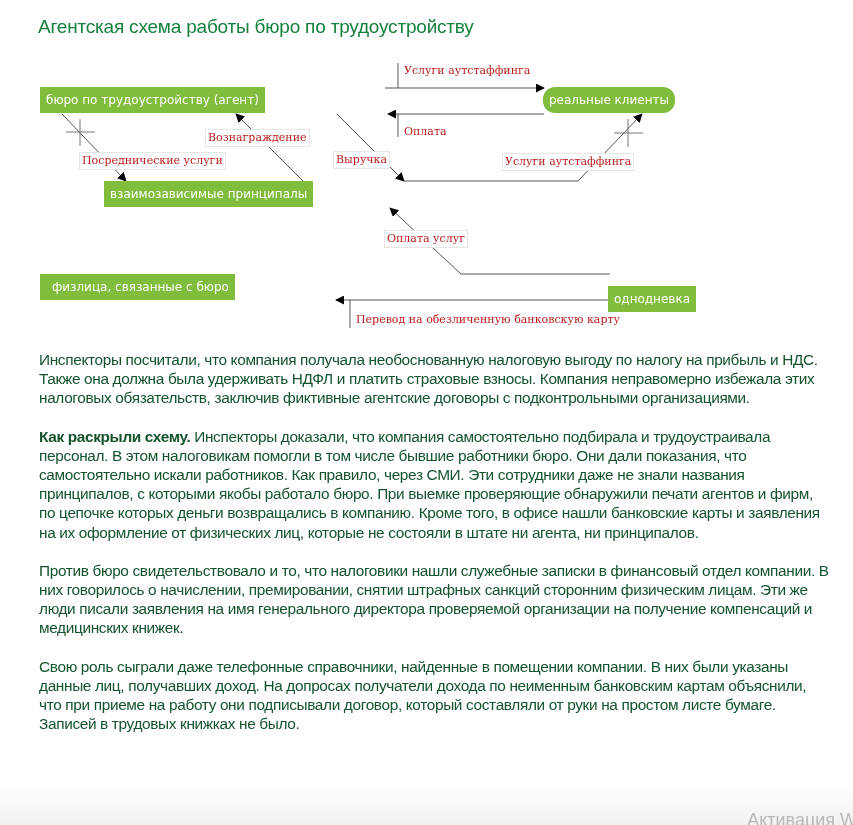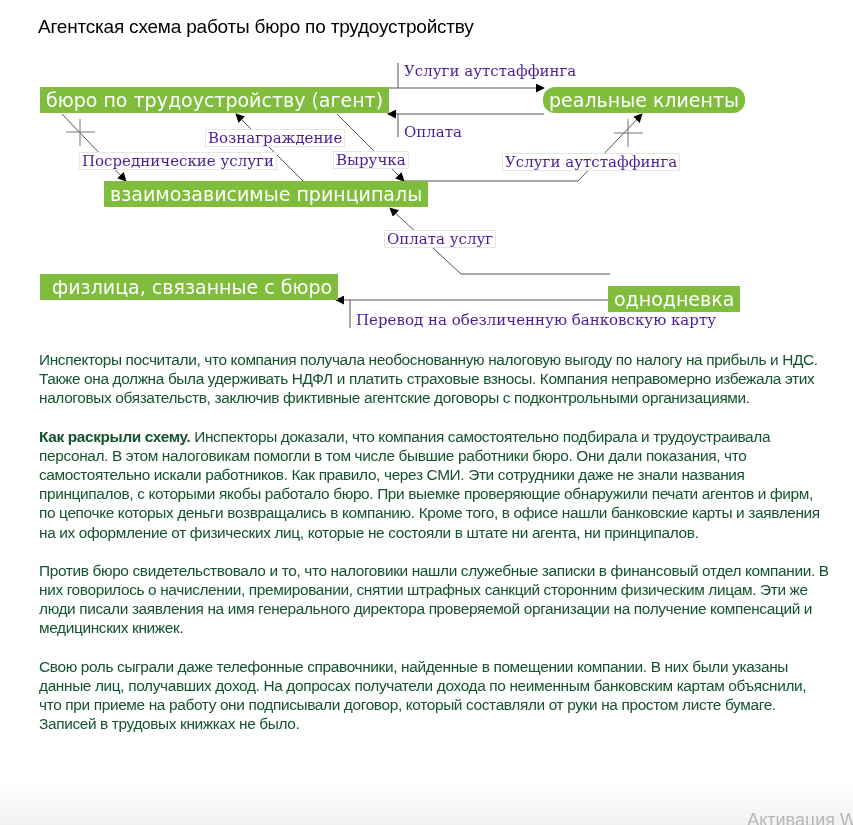--- a/index.html
+++ b/index.html
@@ -1,20 +1,20 @@
 <!DOCTYPE html>
 <html><head>
 <meta charset="utf-8">
 <style>
   html, body { margin:0; padding:0; background:#ffffff; }
   body { width:853px; height:825px; overflow:hidden; position:relative; font-family:"Liberation Sans", sans-serif; color:#1a1a1a; }
-  .title { position:absolute; left:38px; top:16px; font-size:19px; color:#000000; font-family:"Liberation Sans", sans-serif; letter-spacing:-0.2px; }
+  .title { position:absolute; left:38px; top:16px; font-size:19px; color:#15803d; font-family:"Liberation Sans", sans-serif; letter-spacing:-0.2px; }
   .diagram { position:absolute; left:0; top:0; width:853px; height:340px; }
-  .node { position:absolute; background:#80bd3c; color:#ffffff; font-family:"DejaVu Sans", sans-serif; font-size:19px; height:26px; line-height:26px; padding:0 6px; white-space:nowrap; }
-  .elabel { position:absolute; font-family:"DejaVu Serif", serif; font-size:15px; color:#4c1d95; background:#fff; white-space:nowrap; line-height:16px; padding:0 2px; }
+  .node { position:absolute; background:#80bd3c; color:#ffffff; font-family:"DejaVu Sans", sans-serif; font-size:12px; height:26px; line-height:26px; padding:0 6px; white-space:nowrap; }
+  .elabel { position:absolute; font-family:"DejaVu Serif", serif; font-size:11px; color:#b91c1c; background:#fff; white-space:nowrap; line-height:16px; padding:0 2px; }
   .elabel.box { border:1px solid #e6e6e6; }
   svg.edges { position:absolute; left:0; top:0; }
   .article { position:absolute; left:39px; top:350px; width:790px; font-family:"Liberation Sans", sans-serif; font-size:15.4px; line-height:19.2px; color:#14532d; letter-spacing:-0.35px; }
   .article p { margin:0 0 19px 0; }
   .article b { font-weight:bold; }
   .fade { position:absolute; left:0; right:0; bottom:0; height:40px; background:linear-gradient(to bottom, rgba(255,255,255,0), rgba(240,240,240,0.9)); }
   .watermark { position:absolute; right:-8px; bottom:-6px; font-family:"Liberation Sans", sans-serif; font-size:18px; color:#b8b8b8; }
 </style>
 </head>
 <body>

